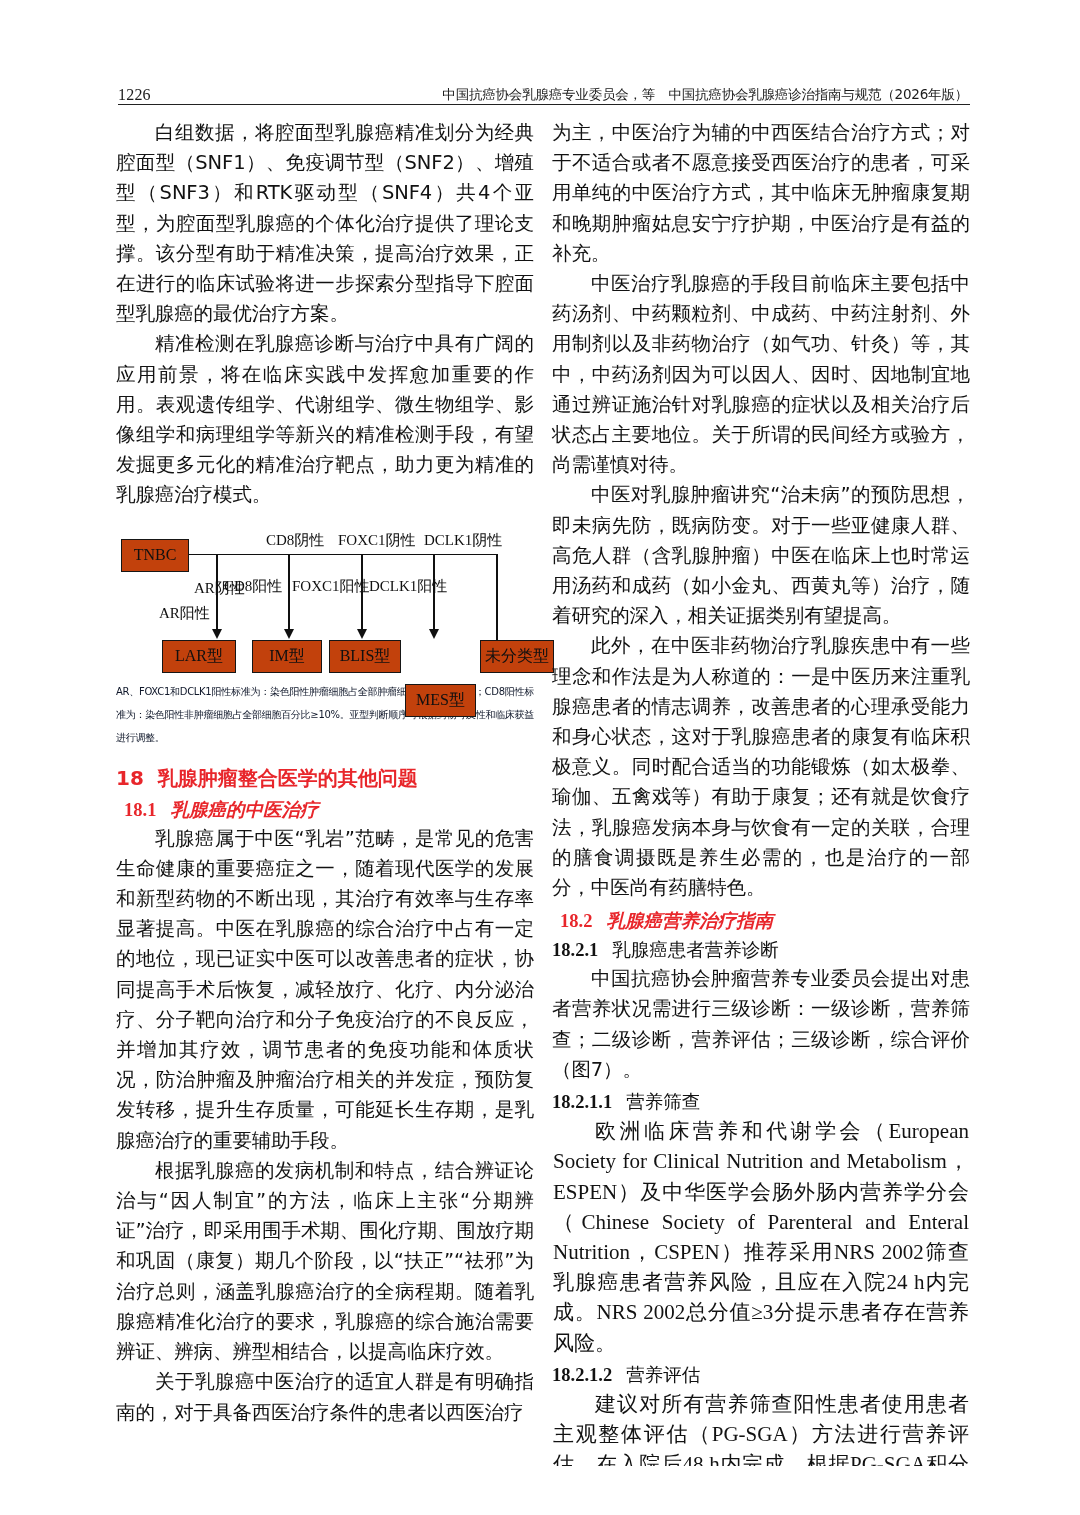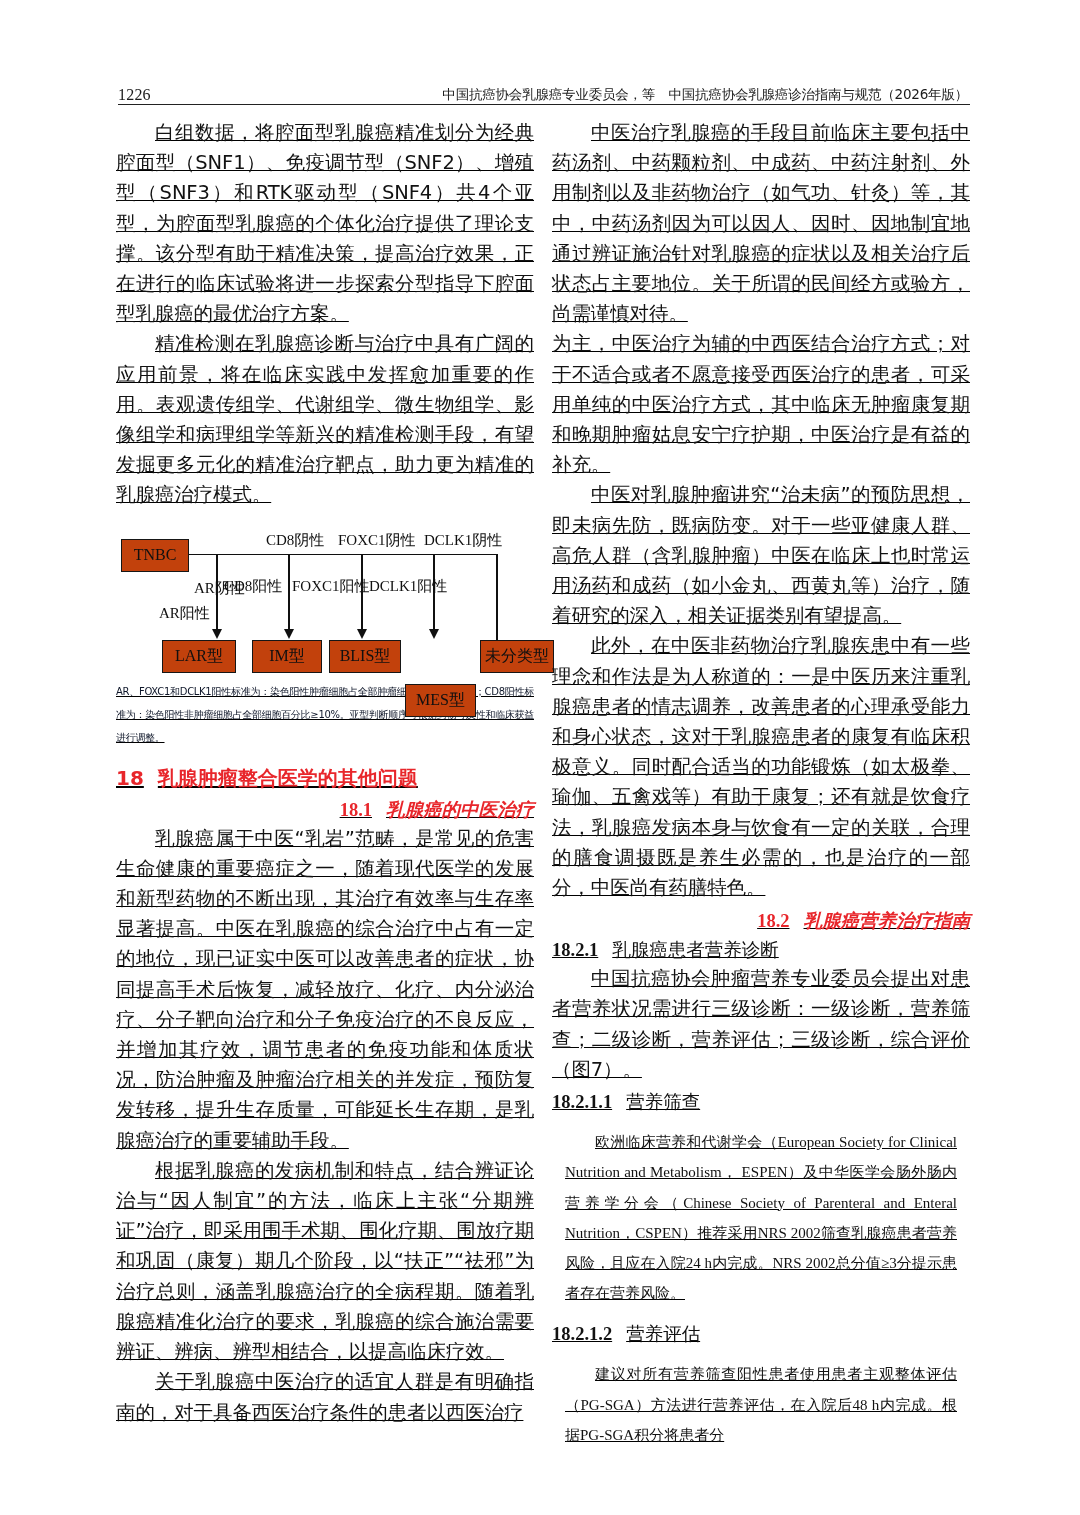--- a/index.html
+++ b/index.html
@@ -50,40 +50,39 @@
     width: 852px;
     height: 1px;
     background: #222;
   }
 
   
   .col {
     position: absolute;
     top: 118px;
     width: 418px;
-    text-decoration: underline;
   }
   .col-left  { left: 116px; }
   .col-right { left: 552px; }
 
   p.body {
     margin: 0;
     font-size: 19.5px;
     line-height: 30.2px;
     text-align: justify;
     text-justify: inter-ideograph;
     color: #121212;
     font-family: "DejaVu Sans", "Liberation Sans", sans-serif;
     text-indent: 2em;
     letter-spacing: -0.1px;
   }
   p.body.noindent { text-indent: 0; }
   p.serifpara {
-    margin: 13px;
-    font-size: 15px;
+    margin: 1px;
+    font-size: 21px;
     line-height: 30.2px;
     text-align: justify;
     text-justify: inter-ideograph;
     color: #121212;
     font-family: "Liberation Serif", "DejaVu Serif", serif;
     text-indent: 2em;
     letter-spacing: 0px;
   }
 
   
@@ -95,21 +94,20 @@
     font-family: "DejaVu Sans", "Liberation Sans", sans-serif;
     letter-spacing: 0px;
   }
   h2.sec .num { margin-right: 14px; }
   h3.subsec {
     margin: 5px 0 2px 8px;
     font-size: 18.5px;
     font-weight: bold;
     color: #e8262b;
     font-family: "DejaVu Sans", "Liberation Sans", sans-serif;
-    text-align: right;
   }
   h3.subsec .num {
     margin-right: 14px;
     font-family: "Liberation Serif", serif;
   }
   h3.subsec .txt { font-style: italic; }
   h4.subsub {
     margin: 4px 0 2px 0;
     font-size: 18.5px;
     font-weight: normal;
@@ -245,22 +243,22 @@
       <span class="num">18.1</span><span class="txt">乳腺癌的中医治疗</span>
     </h3>
 
     <p class="body">乳腺癌属于中医“乳岩”范畴，是常见的危害生命健康的重要癌症之一，随着现代医学的发展和新型药物的不断出现，其治疗有效率与生存率显著提高。中医在乳腺癌的综合治疗中占有一定的地位，现已证实中医可以改善患者的症状，协同提高手术后恢复，减轻放疗、化疗、内分泌治疗、分子靶向治疗和分子免疫治疗的不良反应，并增加其疗效，调节患者的免疫功能和体质状况，防治肿瘤及肿瘤治疗相关的并发症，预防复发转移，提升生存质量，可能延长生存期，是乳腺癌治疗的重要辅助手段。</p>
     <p class="body">根据乳腺癌的发病机制和特点，结合辨证论治与“因人制宜”的方法，临床上主张“分期辨证”治疗，即采用围手术期、围化疗期、围放疗期和巩固（康复）期几个阶段，以“扶正”“祛邪”为治疗总则，涵盖乳腺癌治疗的全病程期。随着乳腺癌精准化治疗的要求，乳腺癌的综合施治需要辨证、辨病、辨型相结合，以提高临床疗效。</p>
     <p class="body">关于乳腺癌中医治疗的适宜人群是有明确指南的，对于具备西医治疗条件的患者以西医治疗</p>
   </div>
 
   <div class="col col-right">
 
+    <p class="body noindent">为主，中医治疗为辅的中西医结合治疗方式；对于不适合或者不愿意接受西医治疗的患者，可采用单纯的中医治疗方式，其中临床无肿瘤康复期和晚期肿瘤姑息安宁疗护期，中医治疗是有益的补充。</p>
     <p class="body">中医治疗乳腺癌的手段目前临床主要包括中药汤剂、中药颗粒剂、中成药、中药注射剂、外用制剂以及非药物治疗（如气功、针灸）等，其中，中药汤剂因为可以因人、因时、因地制宜地通过辨证施治针对乳腺癌的症状以及相关治疗后状态占主要地位。关于所谓的民间经方或验方，尚需谨慎对待。</p>
-    <p class="body noindent">为主，中医治疗为辅的中西医结合治疗方式；对于不适合或者不愿意接受西医治疗的患者，可采用单纯的中医治疗方式，其中临床无肿瘤康复期和晚期肿瘤姑息安宁疗护期，中医治疗是有益的补充。</p>
     <p class="body">中医对乳腺肿瘤讲究“治未病”的预防思想，即未病先防，既病防变。对于一些亚健康人群、高危人群（含乳腺肿瘤）中医在临床上也时常运用汤药和成药（如小金丸、西黄丸等）治疗，随着研究的深入，相关证据类别有望提高。</p>
     <p class="body">此外，在中医非药物治疗乳腺疾患中有一些理念和作法是为人称道的：一是中医历来注重乳腺癌患者的情志调养，改善患者的心理承受能力和身心状态，这对于乳腺癌患者的康复有临床积极意义。同时配合适当的功能锻炼（如太极拳、瑜伽、五禽戏等）有助于康复；还有就是饮食疗法，乳腺癌发病本身与饮食有一定的关联，合理的膳食调摄既是养生必需的，也是治疗的一部分，中医尚有药膳特色。</p>
 
     <h3 class="subsec">
       <span class="num">18.2</span><span class="txt">乳腺癌营养治疗指南</span>
     </h3>
 
     <h4 class="subsub">
       <span class="num">18.2.1</span><span>乳腺癌患者营养诊断</span>
     </h4>

